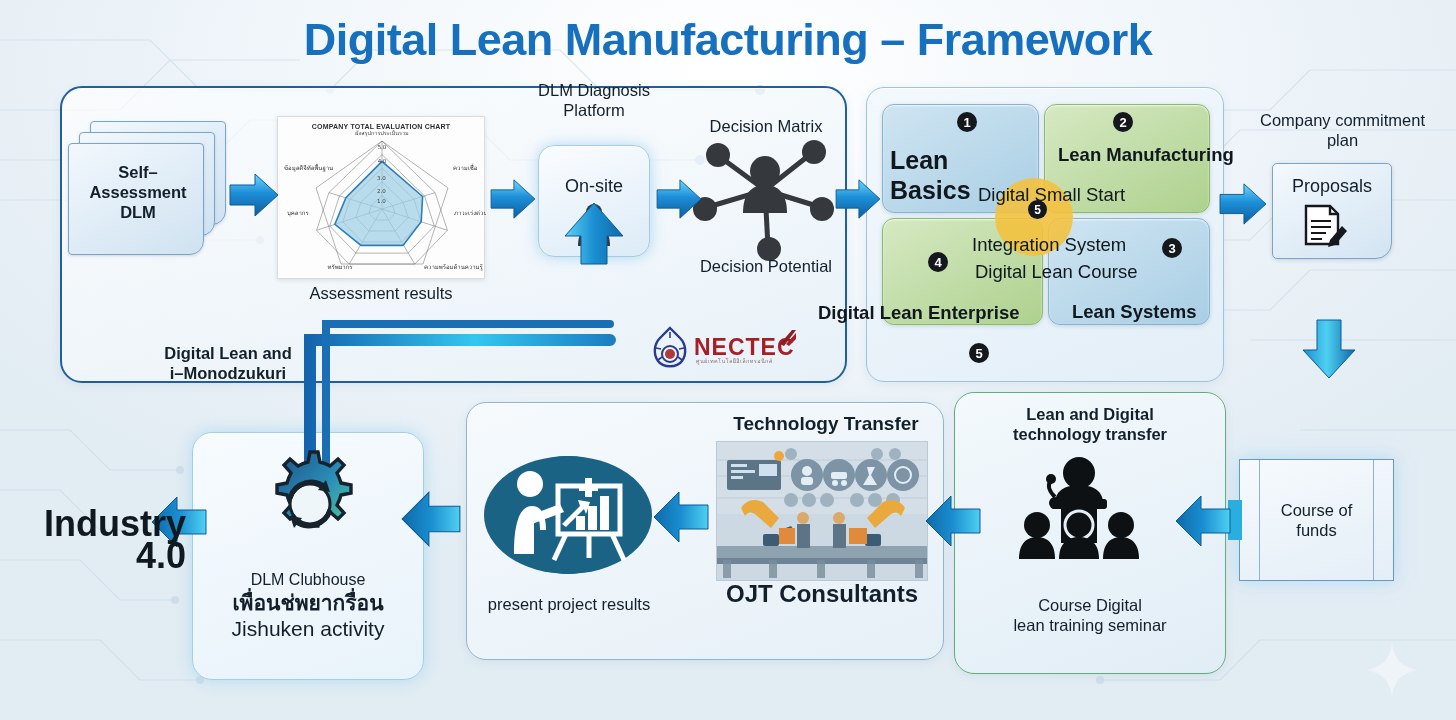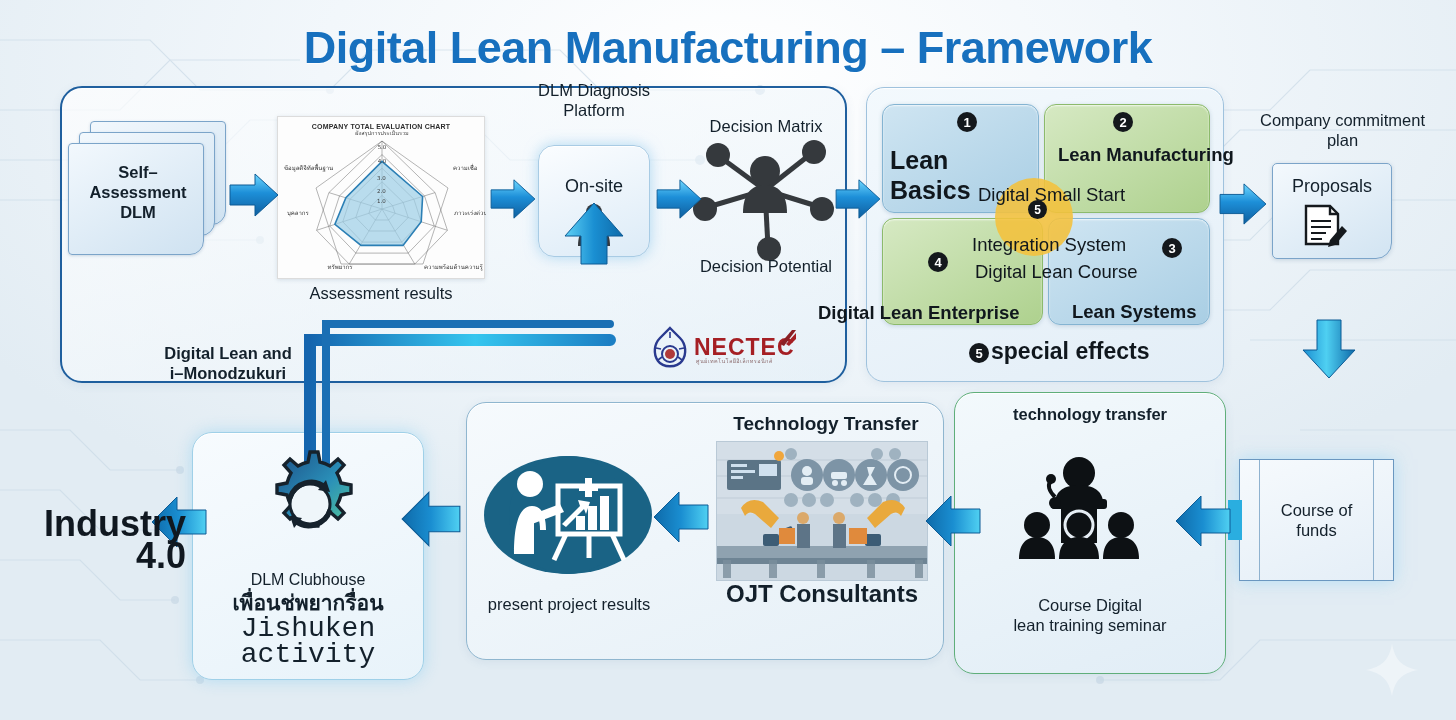--- a/index.html
+++ b/index.html
@@ -20,21 +20,20 @@
 
   
   #title {
     position: absolute; top: 14px; left: 0; width: 1456px;
     text-align: center;
     font-size: 45px; font-weight: bold;
     color: #1770be;
     letter-spacing: -0.5px;
     z-index: 6;
     text-shadow: 0 1px 1px rgba(255,255,255,.9);
-    margin-top: 8px;
   }
 
   
   .panel {
     position: absolute;
     border-radius: 22px;
     z-index: 2;
     background: linear-gradient(150deg, rgba(255,255,255,.72), rgba(225,238,247,.52));
     box-shadow: inset 0 1px 0 rgba(255,255,255,.85), 0 2px 10px rgba(80,120,160,.10);
   }
@@ -407,21 +406,20 @@
   <div class="qtext" style="left:1058px; top:144px; font-size:18.5px;">Lean Manufacturing</div>
   <div class="qtext" style="left:1072px; top:301px; font-size:18.5px;">Lean Systems</div>
   <div class="qtext" style="left:818px; top:302px; font-size:18.5px;">Digital Lean Enterprise</div>
 
   <div class="qtext" style="left:978px; top:184px; font-size:18.5px; font-weight:normal;">Digital Small Start</div>
   <div class="badge" style="left:1028px; top:200px; width:19px; height:19px; font-size:12px;">5</div>
   <div class="qtext" style="left:972px; top:234px; font-size:18.5px; font-weight:normal;">Integration System</div>
   <div class="qtext" style="left:975px; top:261px; font-size:18.5px; font-weight:normal;">Digital Lean Course</div>
 
   <div class="badge" style="left:969px; top:343px;">5</div>
-  <div class="qtext" style="left:991px; top:338px; font-size:23px;">special effects</div>
 
   <svg class="arrow" style="left:1218px; top:182px;" width="50" height="44" viewBox="0 0 52 46">
     <path d="M2 13 H27 V2 L50 23 L27 44 V33 H2 Z" fill="url(#ag1)" stroke="#0d5b95" stroke-width="1"></path>
   </svg>
 
   <div class="caption" style="left:1240px; top:110px; width:205px;">
     <div>Company commitment</div>
     <div>plan</div>
   </div>
   <div id="proposals-card"></div>
@@ -454,20 +452,21 @@
     <div class="bold">Course of</div>
     <div class="bold">funds</div>
   </div>
 
   <svg class="arrow" style="left:1228px; top:492px;" width="14" height="56" viewBox="0 0 14 56">
     <rect x="0" y="8" width="14" height="40" fill="#2aaee0"></rect>
   </svg>
 
   <div class="panel" id="panel-bottom-right"></div>
   <div class="caption bold" style="left:964px; top:404px; width:252px;">
+    <div>Lean and Digital</div>
     <div>technology transfer</div>
   </div>
   <svg class="icon-svg" style="left:1015px; top:455px;" width="128" height="110" viewBox="0 0 128 110">
     <circle cx="64" cy="18" r="16" fill="#0d1114"></circle>
     <path d="M40 48 C40 36 50 30 64 30 C78 30 88 36 88 48 Z" fill="#0d1114"></path>
     <rect x="36" y="44" width="56" height="10" rx="3" fill="#0d1114"></rect>
     <rect x="46" y="54" width="36" height="34" fill="#0d1114"></rect>
     <circle cx="40" cy="48" r="6" fill="#0d1114"></circle>
     <path d="M40 42 C34 36 32 30 36 26" stroke="#0d1114" stroke-width="4" fill="none"></path>
     <circle cx="36" cy="24" r="5" fill="#0d1114"></circle>
@@ -624,21 +623,21 @@
              a42 42 0 0 1 4 -10 l-7 -8 l6 -6 l8 7 a42 42 0 0 1 10 -4 z" fill="url(#gg)" stroke="#16222c" stroke-width="3.4"></path>
     <circle cx="54" cy="54" r="20" fill="#eff6fa" stroke="#16222c" stroke-width="3"></circle>
     <path d="M34 48 a22 22 0 0 1 36 -10" fill="none" stroke="#16222c" stroke-width="5"></path>
     <path d="M74 60 a22 22 0 0 1 -36 10" fill="none" stroke="#16222c" stroke-width="5"></path>
     <path d="M70 30 l4 12 l-12 -2 z" fill="#16222c"></path>
     <path d="M38 78 l-4 -12 l12 2 z" fill="#16222c"></path>
   </svg>
   <div class="caption" style="left:192px; top:570px; width:232px;">
     <div style="font-size:16px;">DLM Clubhouse</div>
     <div style="font-size:21px; font-weight:bold; line-height:26px; font-family:'DejaVu Sans',sans-serif;">เพื่อนช่พยากรื่อน</div>
-    <div style="font-size:28px; line-height:26px;font-family:Liberation Mono, monospace;">Jishuken activity</div>
+    <div style="font-size:21px; line-height:26px;">Jishuken activity</div>
   </div>
 
   <svg class="arrow" style="left:150px; top:495px;" width="58" height="54" viewBox="0 0 58 54">
     <path d="M56 15 H27 V2 L2 27 L27 52 V39 H56 Z" fill="url(#ag4)" stroke="#0d5b95" stroke-width="1"></path>
   </svg>
   <div id="industry-label">
     <div>Industry</div>
     <div>4.0</div>
   </div>
 

